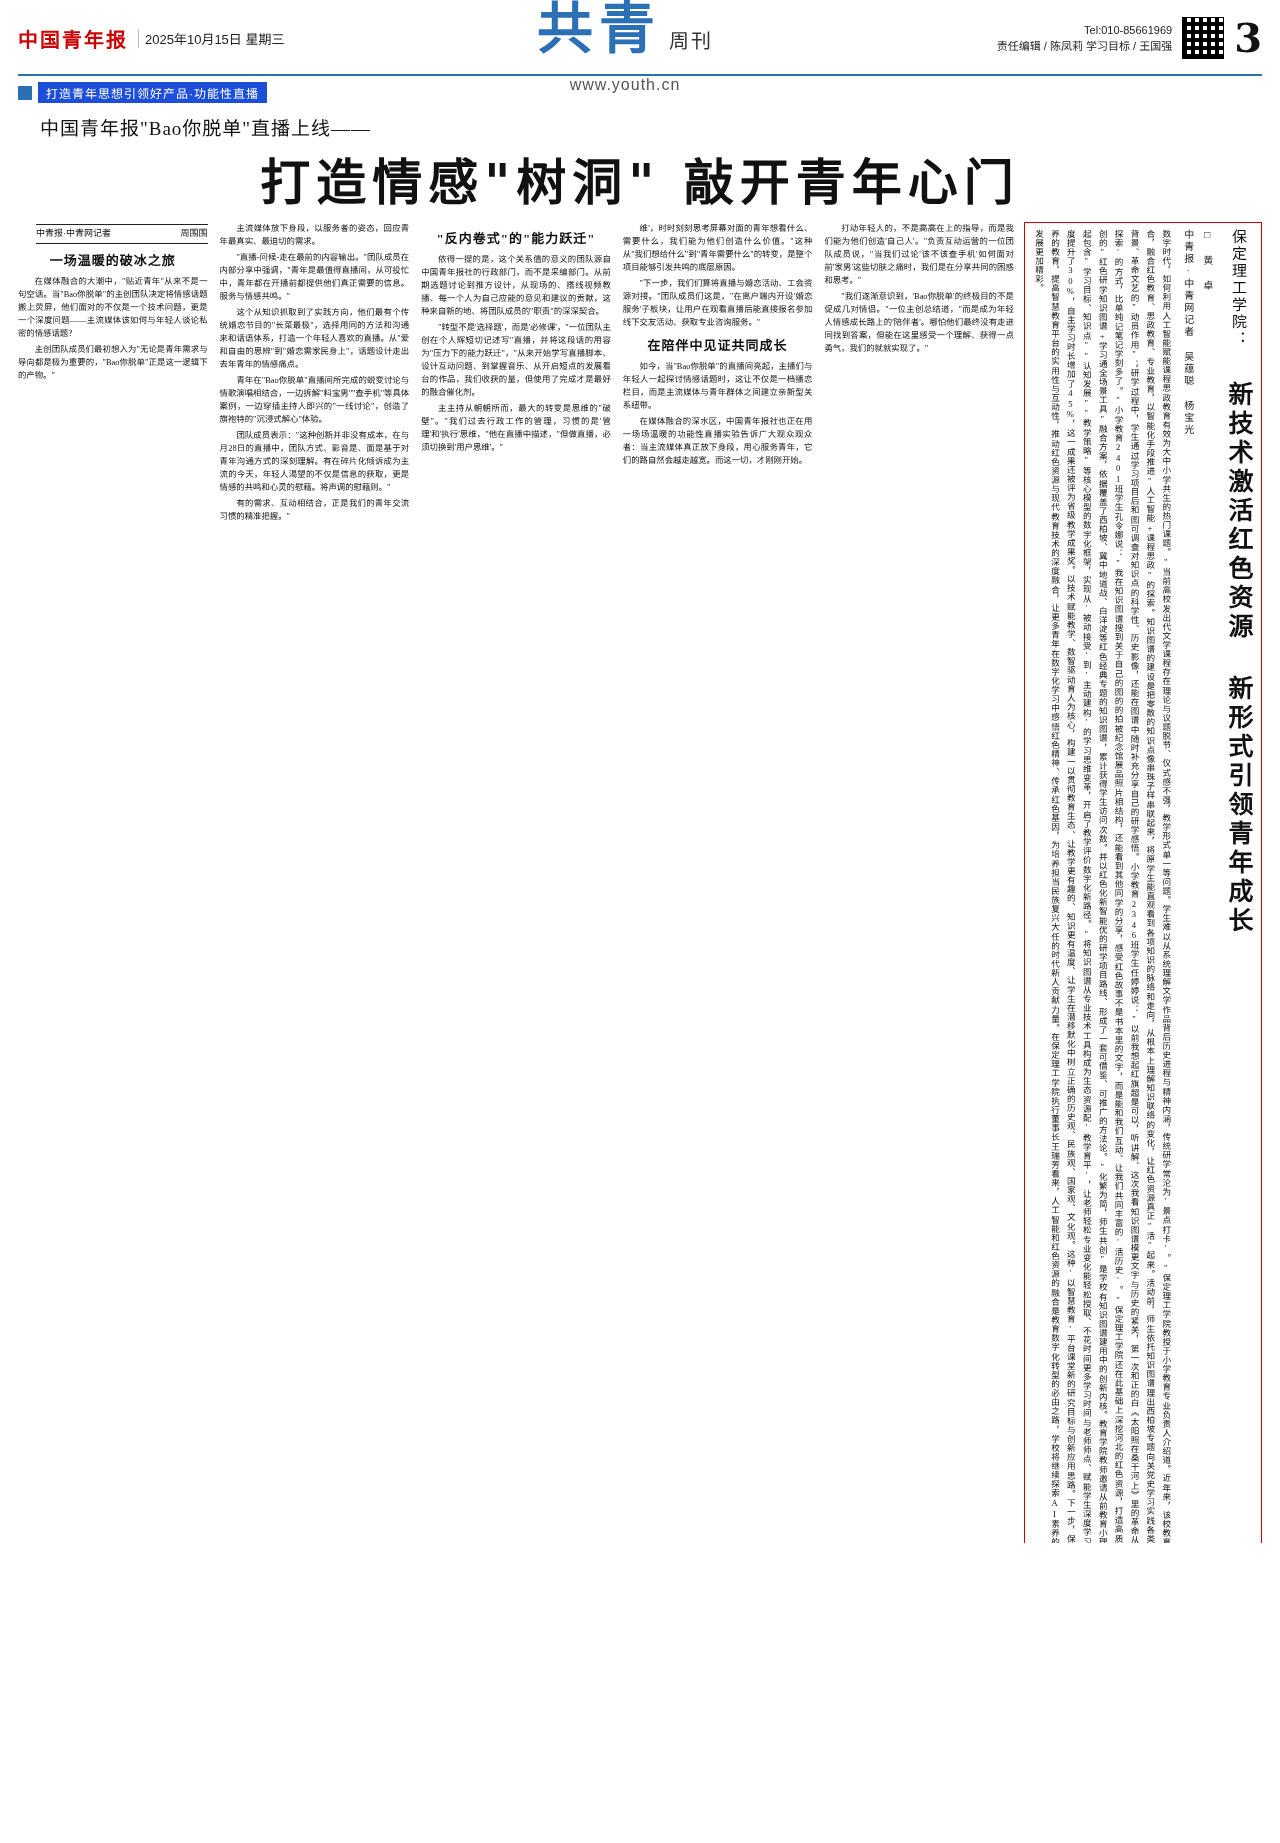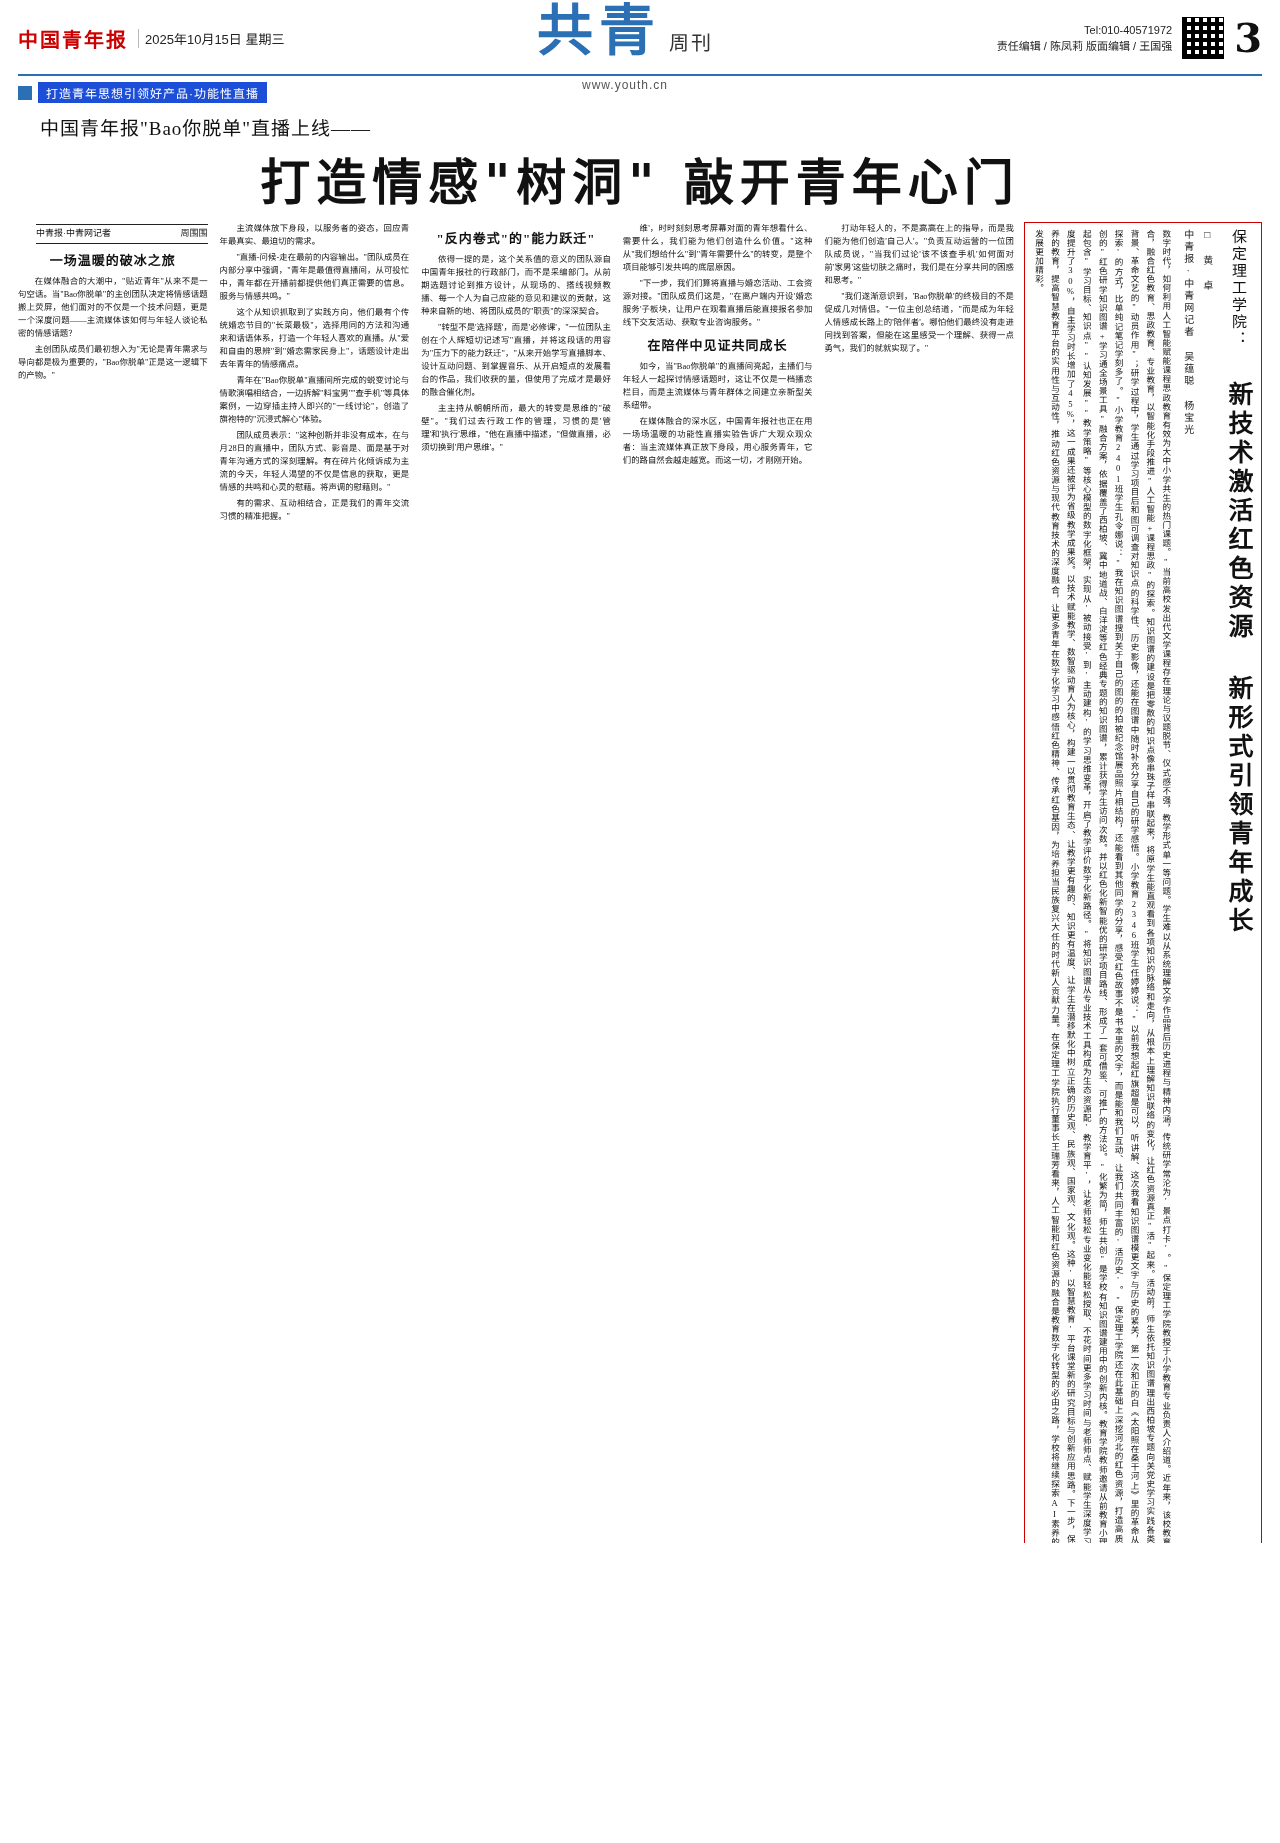--- a/index.html
+++ b/index.html
@@ -8,21 +8,21 @@
 
   
   .masthead{display:flex;align-items:center;justify-content:space-between;padding:6px 18px 4px 18px;height:74px;box-sizing:border-box;}
   .mh-left{display:flex;align-items:center;gap:10px;min-width:300px;}
   .mh-logo{font-family:"DejaVu Serif",serif;font-weight:bold;font-size:20px;color:#c00;letter-spacing:2px;border:0;}
   .mh-date{font-size:13px;color:#222;font-family:"Liberation Sans",sans-serif;padding-left:6px;border-left:1px solid #bbb;}
   .mh-center{flex:1;display:flex;flex-direction:column;align-items:center;justify-content:center;}
   .mh-title-row{display:flex;align-items:baseline;gap:8px;}
   .mh-title{font-size:56px;font-weight:bold;color:#2b6fb5;letter-spacing:6px;font-family:"DejaVu Serif",serif;}
   .mh-sub{font-size:20px;color:#333;letter-spacing:2px;}
-  .mh-url{font-size:12px;color:#555;font-family:"Liberation Sans",sans-serif;letter-spacing:1px;margin-top:12px;}
+  .mh-url{font-size:16px;color:#555;font-family:"Liberation Sans",sans-serif;letter-spacing:1px;margin-top:12px;}
   .mh-right{display:flex;align-items:center;gap:10px;min-width:330px;justify-content:flex-end;}
   .mh-right-txt{font-size:11px;line-height:1.5;text-align:right;font-family:"Liberation Sans",sans-serif;color:#222;}
   .qr{width:40px;height:40px;background:
       repeating-linear-gradient(0deg,#000 0 4px,#fff 4px 8px),
       repeating-linear-gradient(90deg,#000 0 4px,transparent 4px 8px);
       background-blend-mode:multiply;border:1px solid #000;}
   .pageno{font-size:40px;font-weight:bold;color:#111;font-family:"DejaVu Serif",serif;line-height:1;}
   .rule{border-top:2px solid #2b6fb5;margin:0 18px;}
 
   
@@ -76,22 +76,22 @@
     </div>
     <div class="mh-center">
       <div class="mh-title-row">
         <span class="mh-title">共青</span>
         <span class="mh-sub">周刊</span>
       </div>
       <div class="mh-url">www.youth.cn</div>
     </div>
     <div class="mh-right">
       <div class="mh-right-txt">
-        <div>Tel:010-40571972</div>
-        <div>责任编辑 / 陈凤莉   版面编辑 / 王国强</div>
+        <div>Tel:010-85661969</div>
+        <div>责任编辑 / 陈凤莉   学习目标 / 王国强</div>
       </div>
       <div class="qr"></div>
       <div class="pageno">3</div>
     </div>
   </div>
   <div class="rule"></div>
 
   
   <div class="sec-tag">
     <span class="sq"></span>

